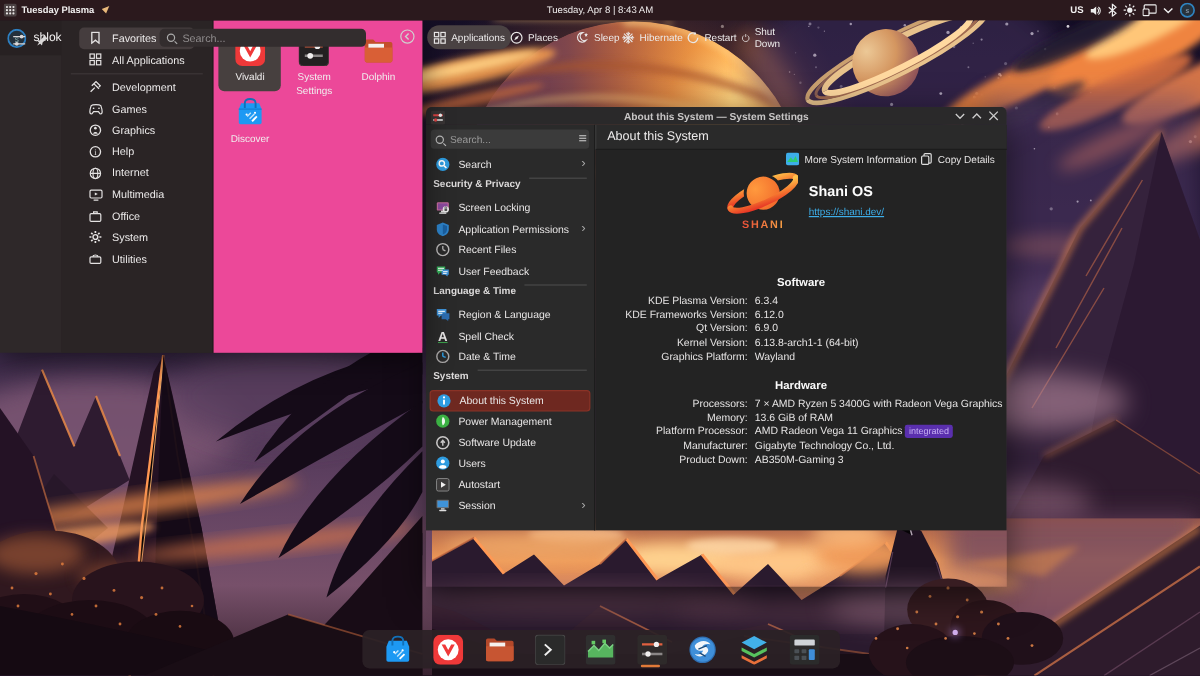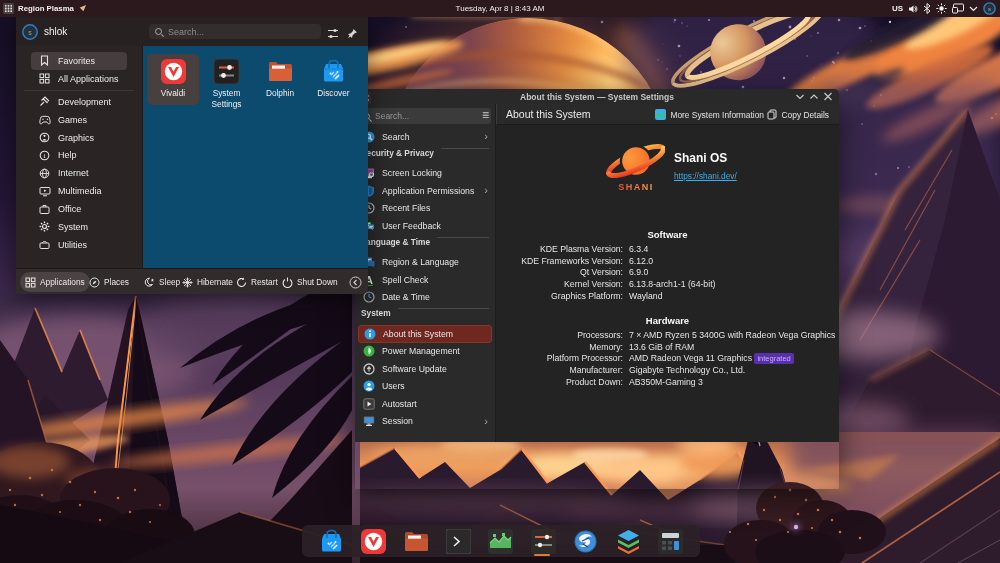--- a/index.html
+++ b/index.html
@@ -24,43 +24,43 @@
 .sb-item{height:17.5px;display:flex;align-items:center;font-size:8.7px;color:#e8e6e6;padding-left:8px;position:relative}
 .sb-item svg{margin-right:7px;flex:none}
 .sb-item .chev{position:absolute;right:7px;color:#aaa;font-size:11px;top:2px}
 .sb-head{height:17px;display:flex;align-items:flex-start;font-size:8.3px;font-weight:bold;color:#dcdada;padding-left:6px;margin-top:2px}
 .sb-head .hline{flex:1;height:1px;background:#4a4a4a;margin:0 6px 0 7px}
 .sb-item.sel{background:#6e2820;border:1px solid #8a3226;border-radius:3px;margin:0 3px;padding-left:5px}
 
 #content{flex:1;background:#232323;display:flex;flex-direction:column}
 #chead{height:21px;background:#2a2a2a;border-bottom:1px solid #1c1c1c;display:flex;align-items:center;position:relative;border-left:1px solid #3a3a3a}
 #chead-title{font-size:10.5px;color:#eceaea;margin-left:9px;flex:1}
-.cbtn{position:absolute;display:flex;align-items:center;gap:4px;font-size:8.4px;color:#e4e2e2;top:0;height:21px}
+.cbtn{position:absolute;display:flex;align-items:center;gap:4px;font-size:8.4px;color:#e4e2e2;top:18px;height:21px}
 #cmain{flex:1;position:relative}
 #logo-row{display:flex;align-items:center;justify-content:flex-start;padding-left:95px;margin-top:9px}
 #shani-logo{margin-right:9px}
 #os-name a{color:#3daee9;font-size:8.3px;text-decoration:underline}
 .sect{text-align:center;font-size:9.5px;font-weight:bold;color:#fafafa;margin-top:29px}
 .kv{border-collapse:collapse;margin:3px 0 0 0;width:100%}
 .kv td{font-size:8.7px;color:#e6e4e4;padding:0.9px 0}
 .kv td:first-child{text-align:right;width:133px;padding-right:6px}
 #integ{background:#5a2fae;color:#c5aef2;font-size:7.5px;font-weight:normal;border-radius:2px;padding:1px 3px}
 
-#launcher{left:16px;top:17px;width:352px;height:277px;z-index:30;background:#2e2829;border-radius:0 0 6px 0;box-shadow:0 6px 24px rgba(0,0,0,0.5);display:flex;flex-direction:column}
+#launcher{left:0;top:17px;width:352px;height:277px;z-index:30;background:#2e2829;border-radius:0 0 6px 0;box-shadow:0 6px 24px rgba(0,0,0,0.5);display:flex;flex-direction:row}
 #lhead{height:29px;background:#272122;display:flex;align-items:center;position:relative;flex:none}
 #lsearch{position:absolute;left:133px;top:7px;width:172px;height:15px;background:#332d2e;border-radius:4px;display:flex;align-items:center;padding:0 6px;font-size:9px}
 .mag2{width:7px;height:7px;border:1.2px solid #aaa;border-radius:50%;position:relative;margin-right:6px}
 .mag2:after{content:"";position:absolute;width:3px;height:1.2px;background:#aaa;transform:rotate(45deg);left:5px;top:6px}
 #lbody{flex:1;display:flex}
 #lcats{width:127px;background:#2a2425;border-right:1px solid #1e191a;padding-top:6px}
 .cat{height:17.9px;display:flex;align-items:center;font-size:9px;color:#eceaea;padding-left:8px;margin:0 15px;border-radius:4px}
 .cat .ci{width:12px;height:11px;margin-right:7px;display:flex;align-items:center}
 .cat.selc{background:#453d3e}
 .lsep{height:1px;background:#3c3637;margin:2px 8px}
-#lgrid{flex:1;background:#0c4a6e;padding:8px 0 0 4px;display:flex;flex-wrap:wrap;align-content:flex-start}
+#lgrid{flex:1;background:#ec4899;padding:8px 0 0 4px;display:flex;flex-wrap:wrap;align-content:flex-start}
 .tile{width:52px;height:51px;margin-right:1.5px;display:flex;flex-direction:column;align-items:center;padding-top:5px;border-radius:5px;overflow:visible}
 .tile svg{flex:none}
 .tlabel{font-size:8.3px;color:#f0eeee;text-align:center;margin-top:4px;line-height:1.35}
 .tile.tsel{background:#47403f}
 #lfoot{height:26px;background:#322b2c;border-top:1px solid #1e191a;border-radius:0 0 6px 0;position:relative;flex:none}
 .fbtn{position:absolute;top:3px;height:20px;display:flex;align-items:center;gap:4px;font-size:8.3px;color:#eceaea;padding:0 5px;border-radius:10px}
 .fbtn.fsel{left:4px;background:#4a4243}
 .fchev{position:absolute;right:6px;top:6px}
 
 #dock{left:302px;top:525px;width:398px;height:32px;background:rgba(43,33,38,0.93);border-radius:6px;z-index:25;display:flex;align-items:center;justify-content:space-around;padding:0 8px;position:absolute}
@@ -473,21 +473,21 @@
           <circle cx="5.5" cy="2.8" r="0.9"></circle>
           <circle cx="8.2" cy="2.8" r="0.9"></circle>
           <circle cx="2.8" cy="5.5" r="0.9"></circle>
           <circle cx="5.5" cy="5.5" r="0.9"></circle>
           <circle cx="8.2" cy="5.5" r="0.9"></circle>
           <circle cx="2.8" cy="8.2" r="0.9"></circle>
           <circle cx="5.5" cy="8.2" r="0.9"></circle>
           <circle cx="8.2" cy="8.2" r="0.9"></circle>
         </g>
       </svg>
-    <b style="font-size:7.8px">Region Plasma</b>
+    <b style="font-size:7.8px">Tuesday Plasma</b>
     <svg width="9" height="9" viewBox="0 0 10 10" style="margin-left:4px">
         <path d="M1 9 L4 6 L6 8 L9 1 L2 4 L4 6 Z" fill="#e8b87a"></path>
       </svg>
   </div>
   <div class="tbclock">Tuesday, Apr 8 | 8:43 AM</div>
   <div class="tbright">
     <span style="font-weight:bold;font-size:8px">US</span>
     <svg width="10" height="10" viewBox="0 0 10 10">
         <path d="M1 3.5 L3 3.5 L5.5 1.5 L5.5 8.5 L3 6.5 L1 6.5 Z" fill="#eee"></path>
         <path d="M6.5 3 A 2.5 2.5 0 0 1 6.5 7 M7.3 1.8 A 4 4 0 0 1 7.3 8.2" stroke="#eee" stroke-width="0.9" fill="none"></path>

